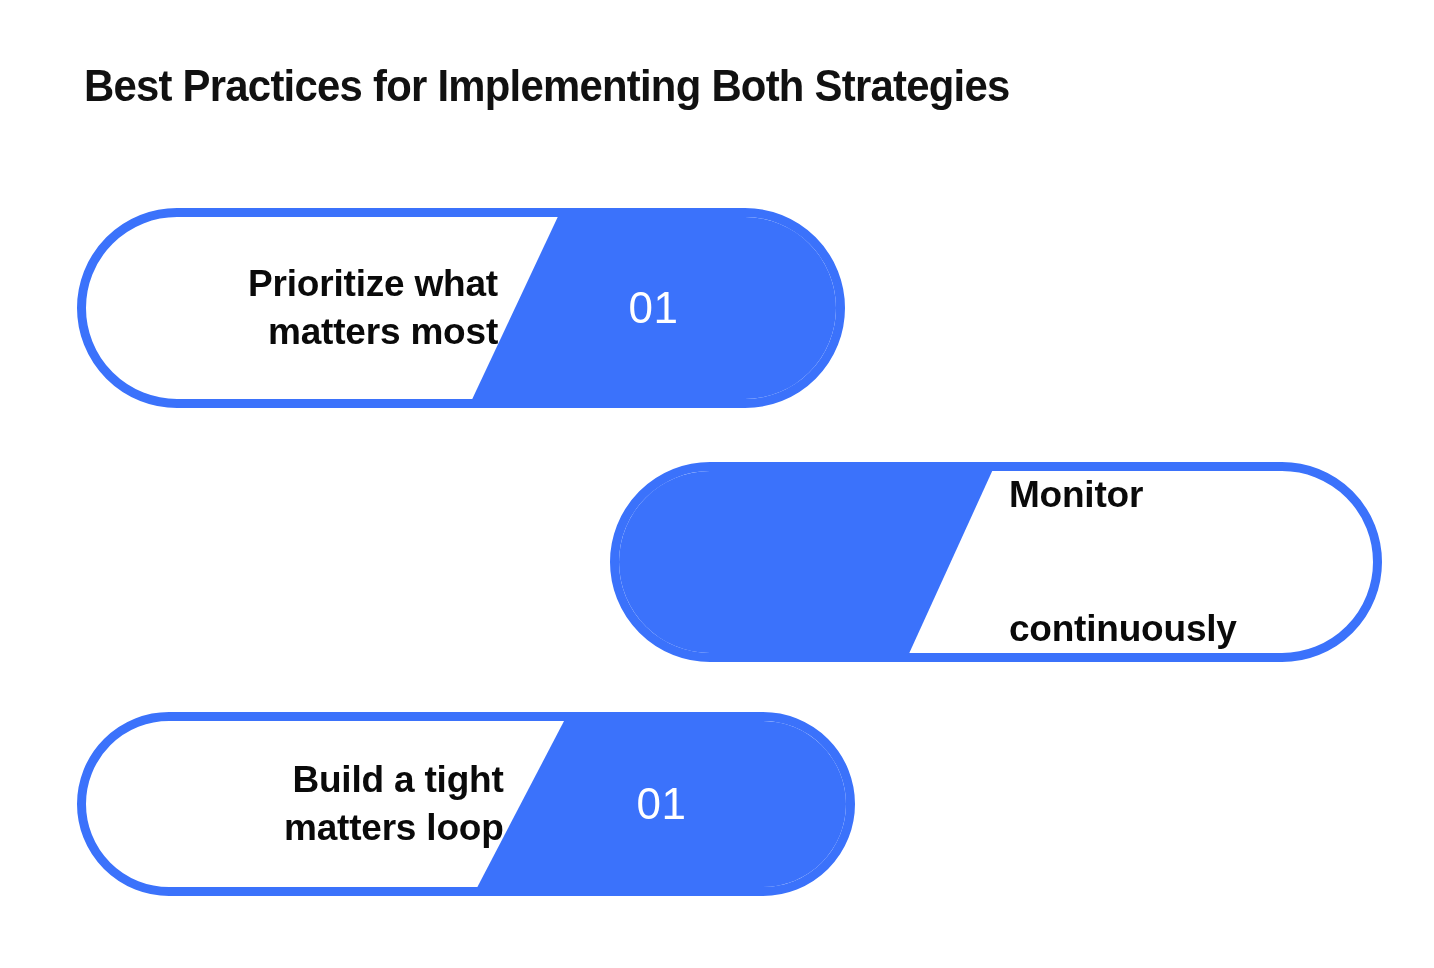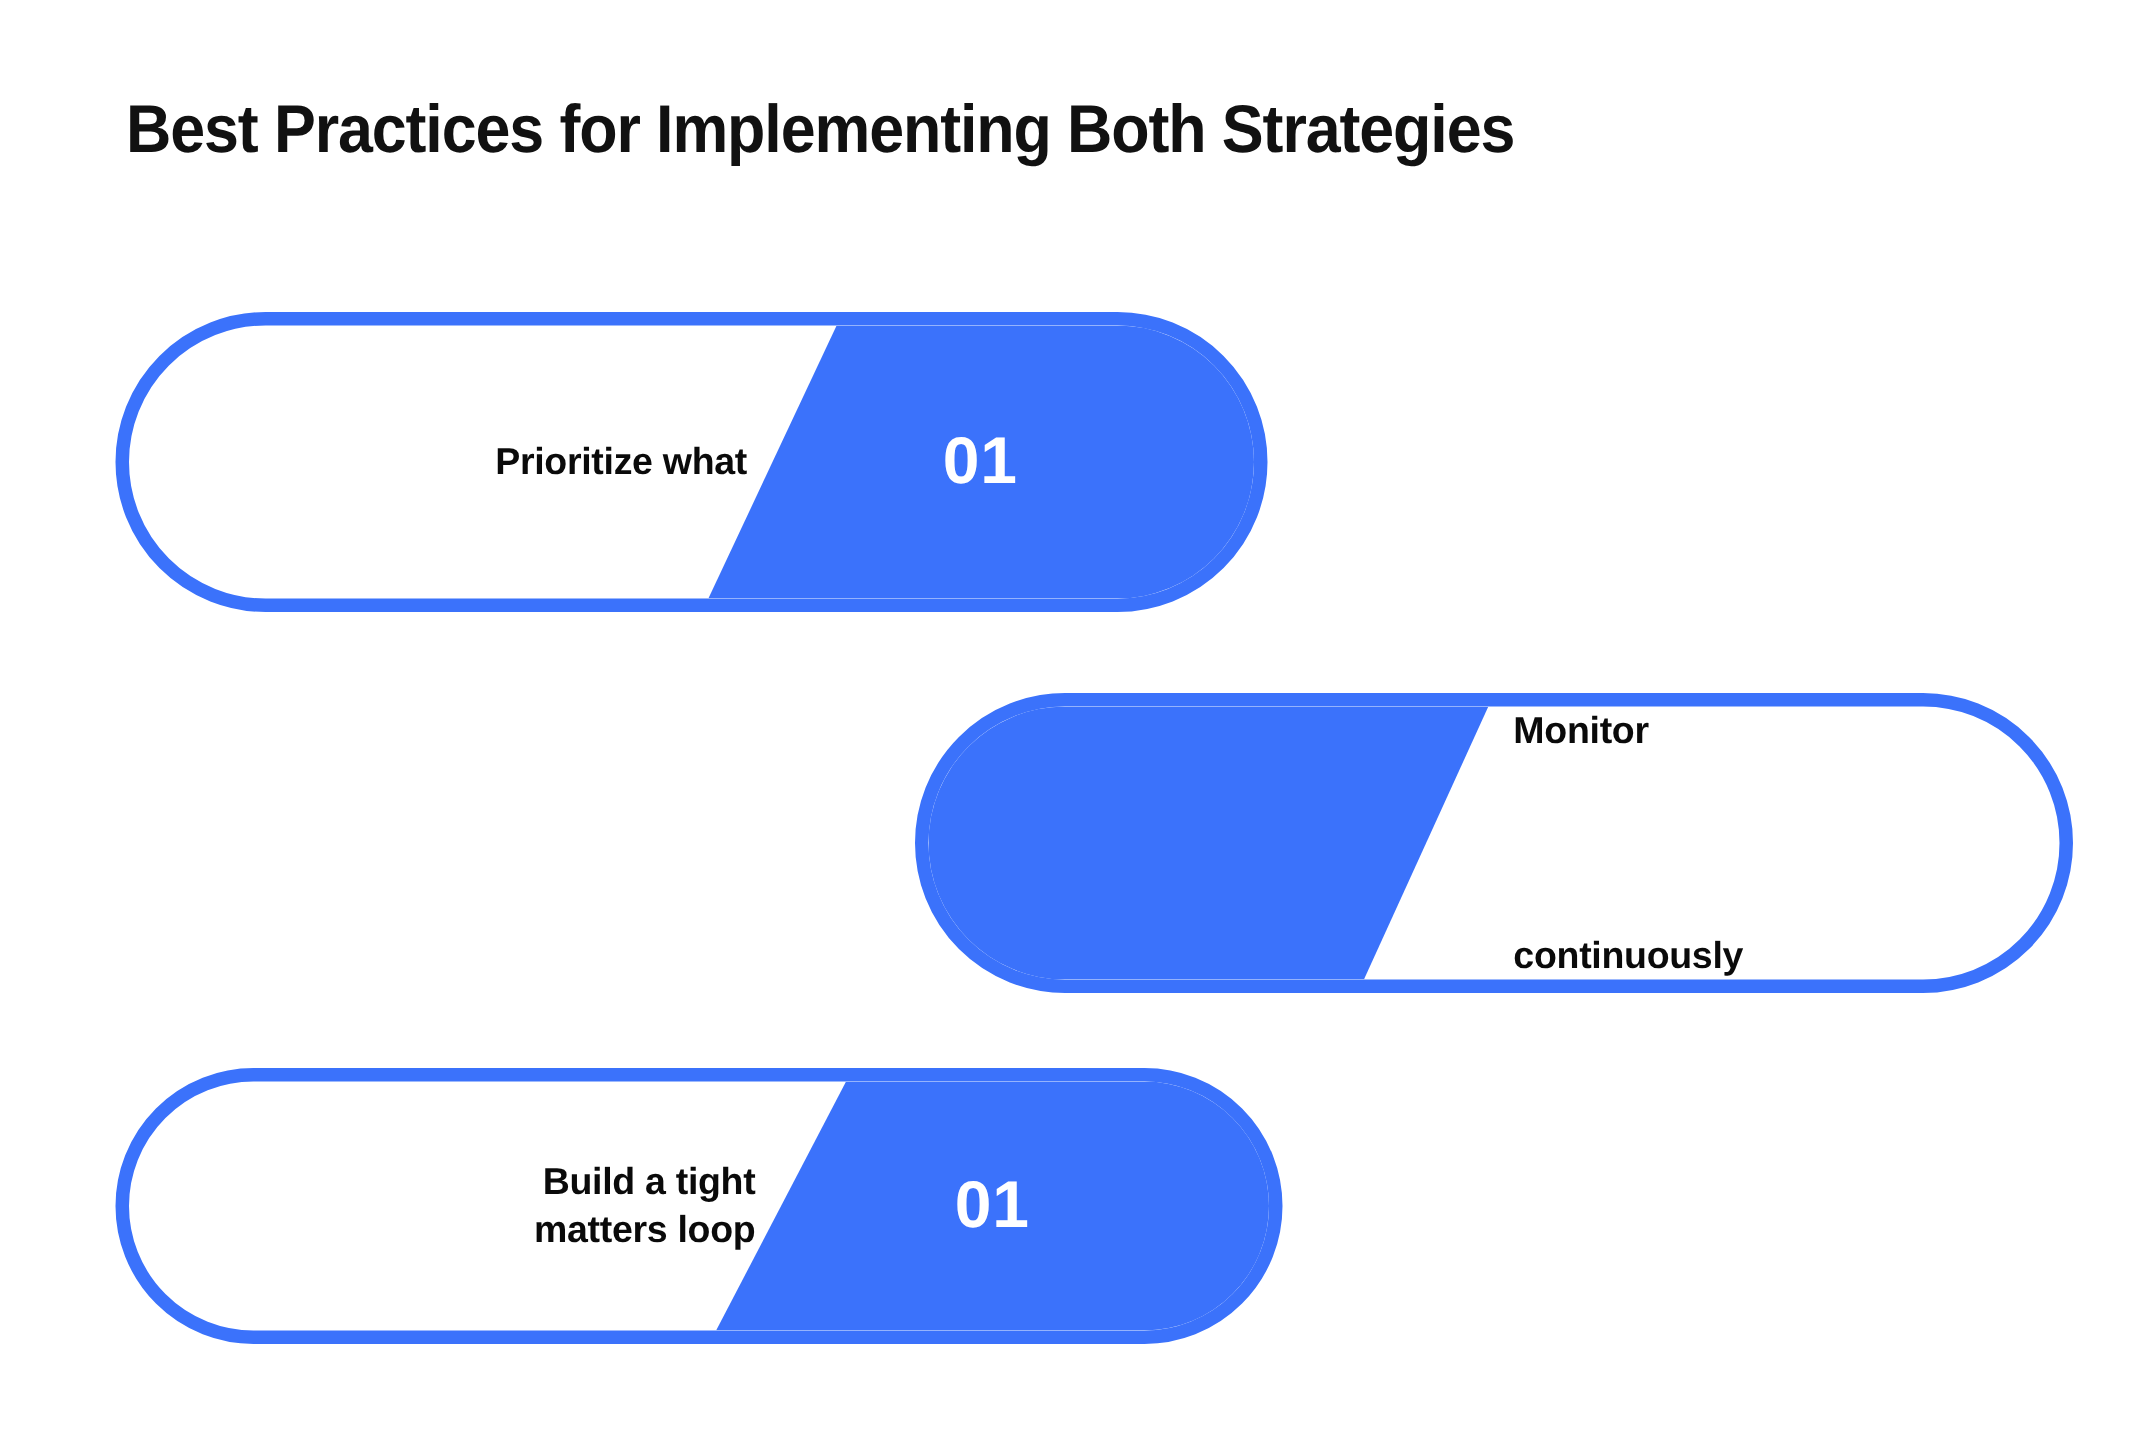--- a/index.html
+++ b/index.html
@@ -66,21 +66,21 @@
   }
 
   
   .label {
     position: absolute;
     top: 0;
     bottom: 0;
     display: flex;
     flex-direction: column;
     justify-content: center;
-    font-size: 25px;
+    font-size: 37px;
     font-weight: bold;
     color: #0a0a0a;
     line-height: 1.30;
     letter-spacing: -0.2px;
   }
   .pill.left-label .label {
     left: 0;
     right: 44%;
     align-items: flex-end;
     text-align: right;
@@ -96,21 +96,21 @@
   }
 
   .number {
     position: absolute;
     top: 0;
     bottom: 0;
     display: flex;
     align-items: center;
     justify-content: center;
     font-size: 44px;
-    font-weight: bold;
+    font-weight: normal;
     color: #ffffff;
     letter-spacing: 0.5px;
   }
   .pill.left-label .number {
     right: 0;
     left: 60%;
     padding-right: 65px;
   }
   .pill.right-label .number {
     left: 0;
@@ -126,20 +126,21 @@
 </head>
 <body style="background: rgb(255, 255, 255);">
 
 <h1 class="page-title" style="color: rgb(17, 17, 17);">Best Practices for Implementing Both Strategies</h1>
 
 <div class="pill left-label" id="pill-1" style="--accent: #3b72fb;">
   <div class="pill-inner">
     <div class="wedge"></div>
     <div class="label" style="color: rgb(10, 10, 10);">
       <span>Prioritize what</span>
+      <span>matters most</span>
     </div>
     <div class="number" style="color: rgb(255, 255, 255);">01</div>
   </div>
 </div>
 
 <div class="pill right-label" id="pill-2" style="--accent: #3b72fb;">
   <div class="pill-inner">
     <div class="wedge"></div>
     <div class="label" style="color: rgb(10, 10, 10);">
       <span>Monitor</span>

